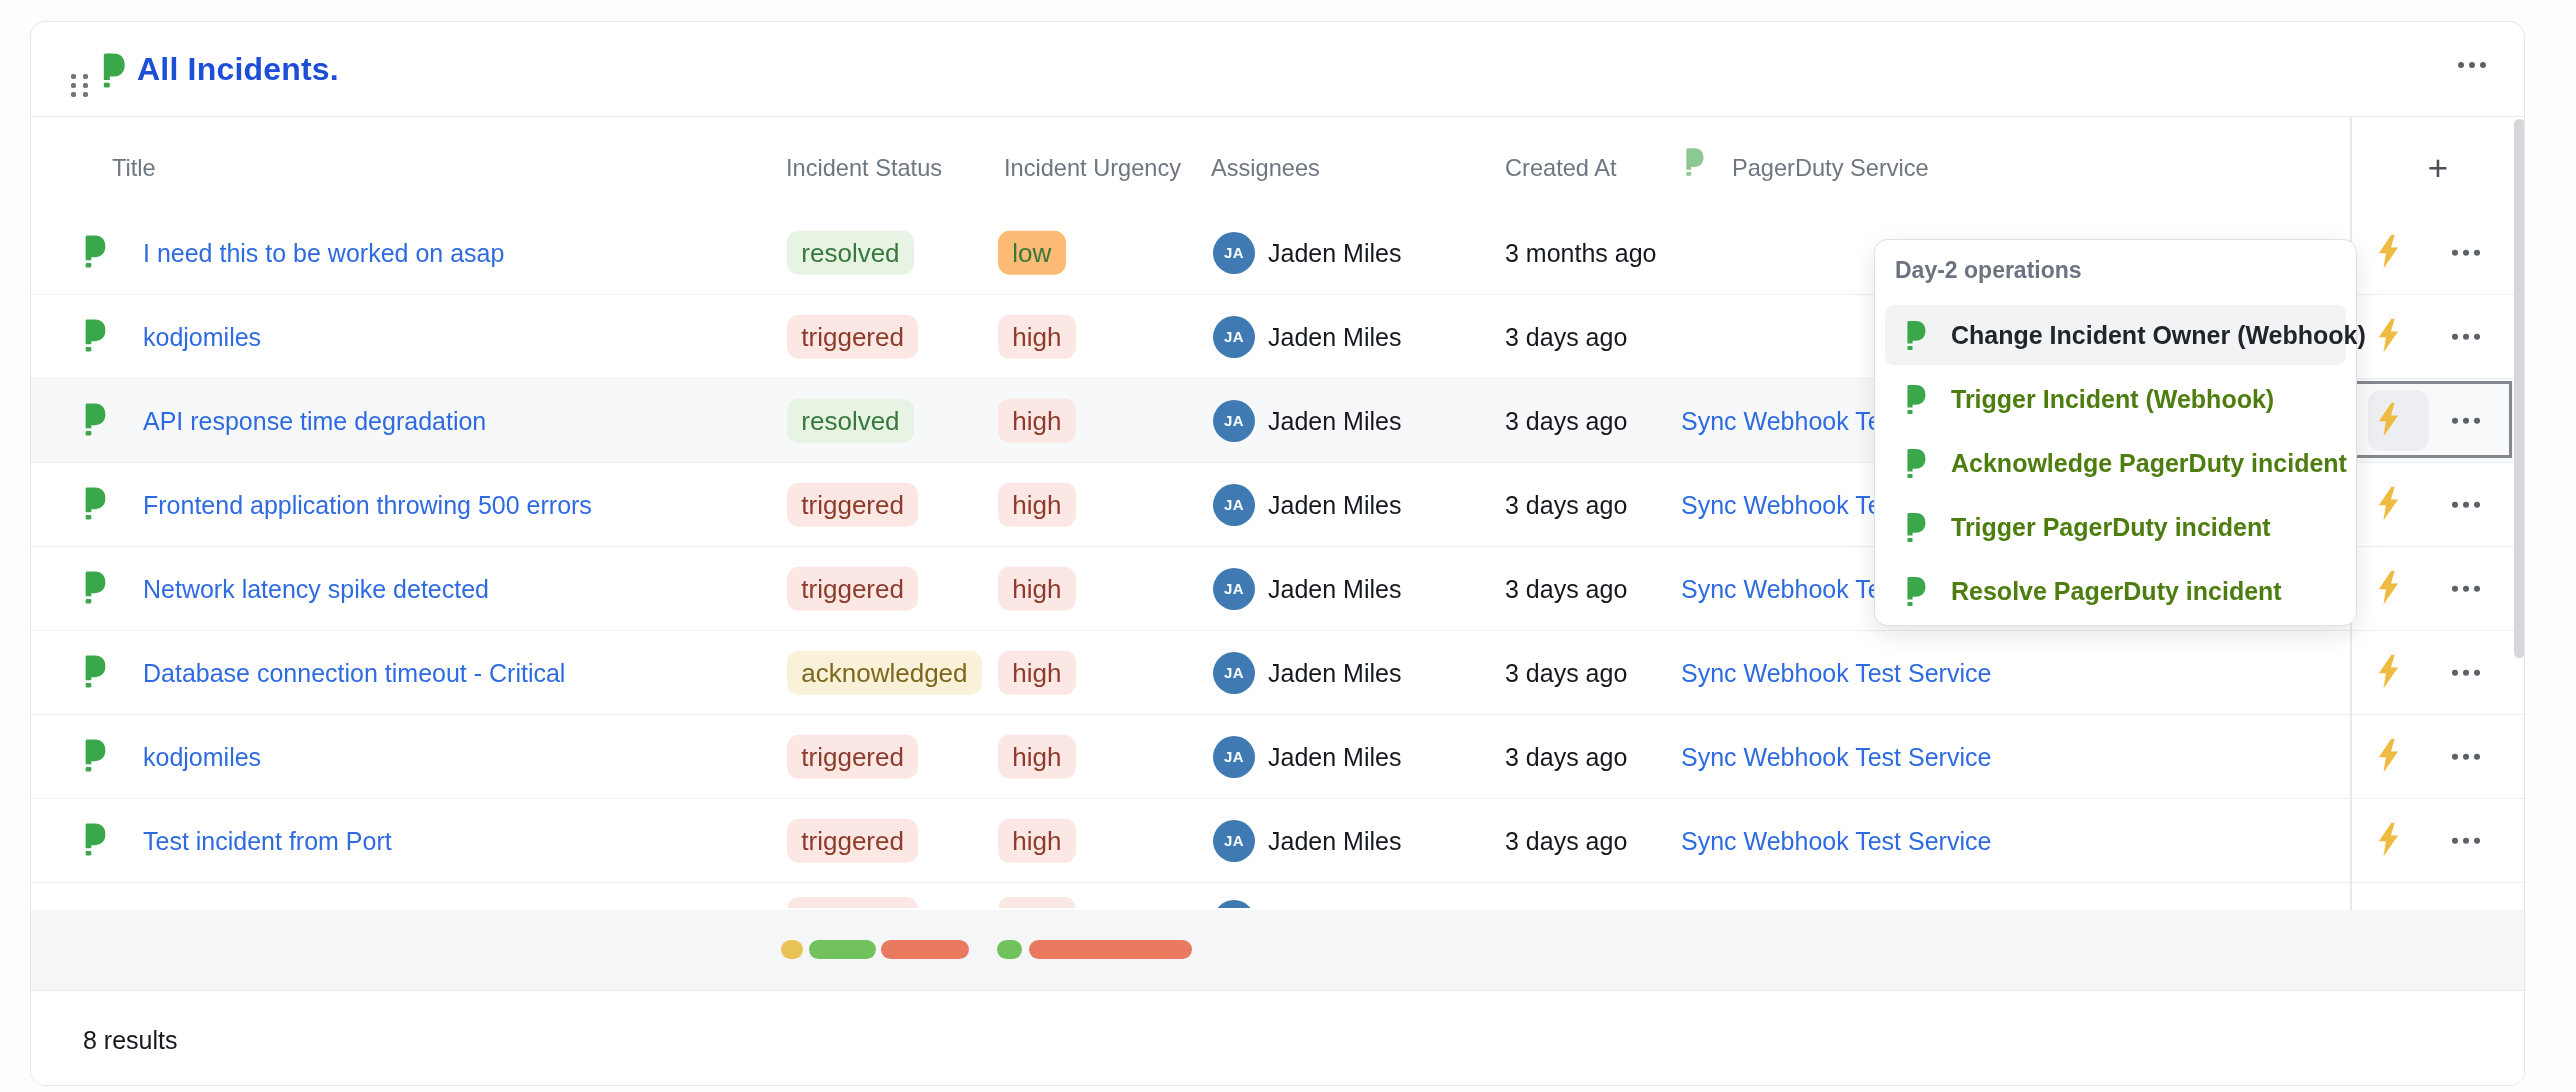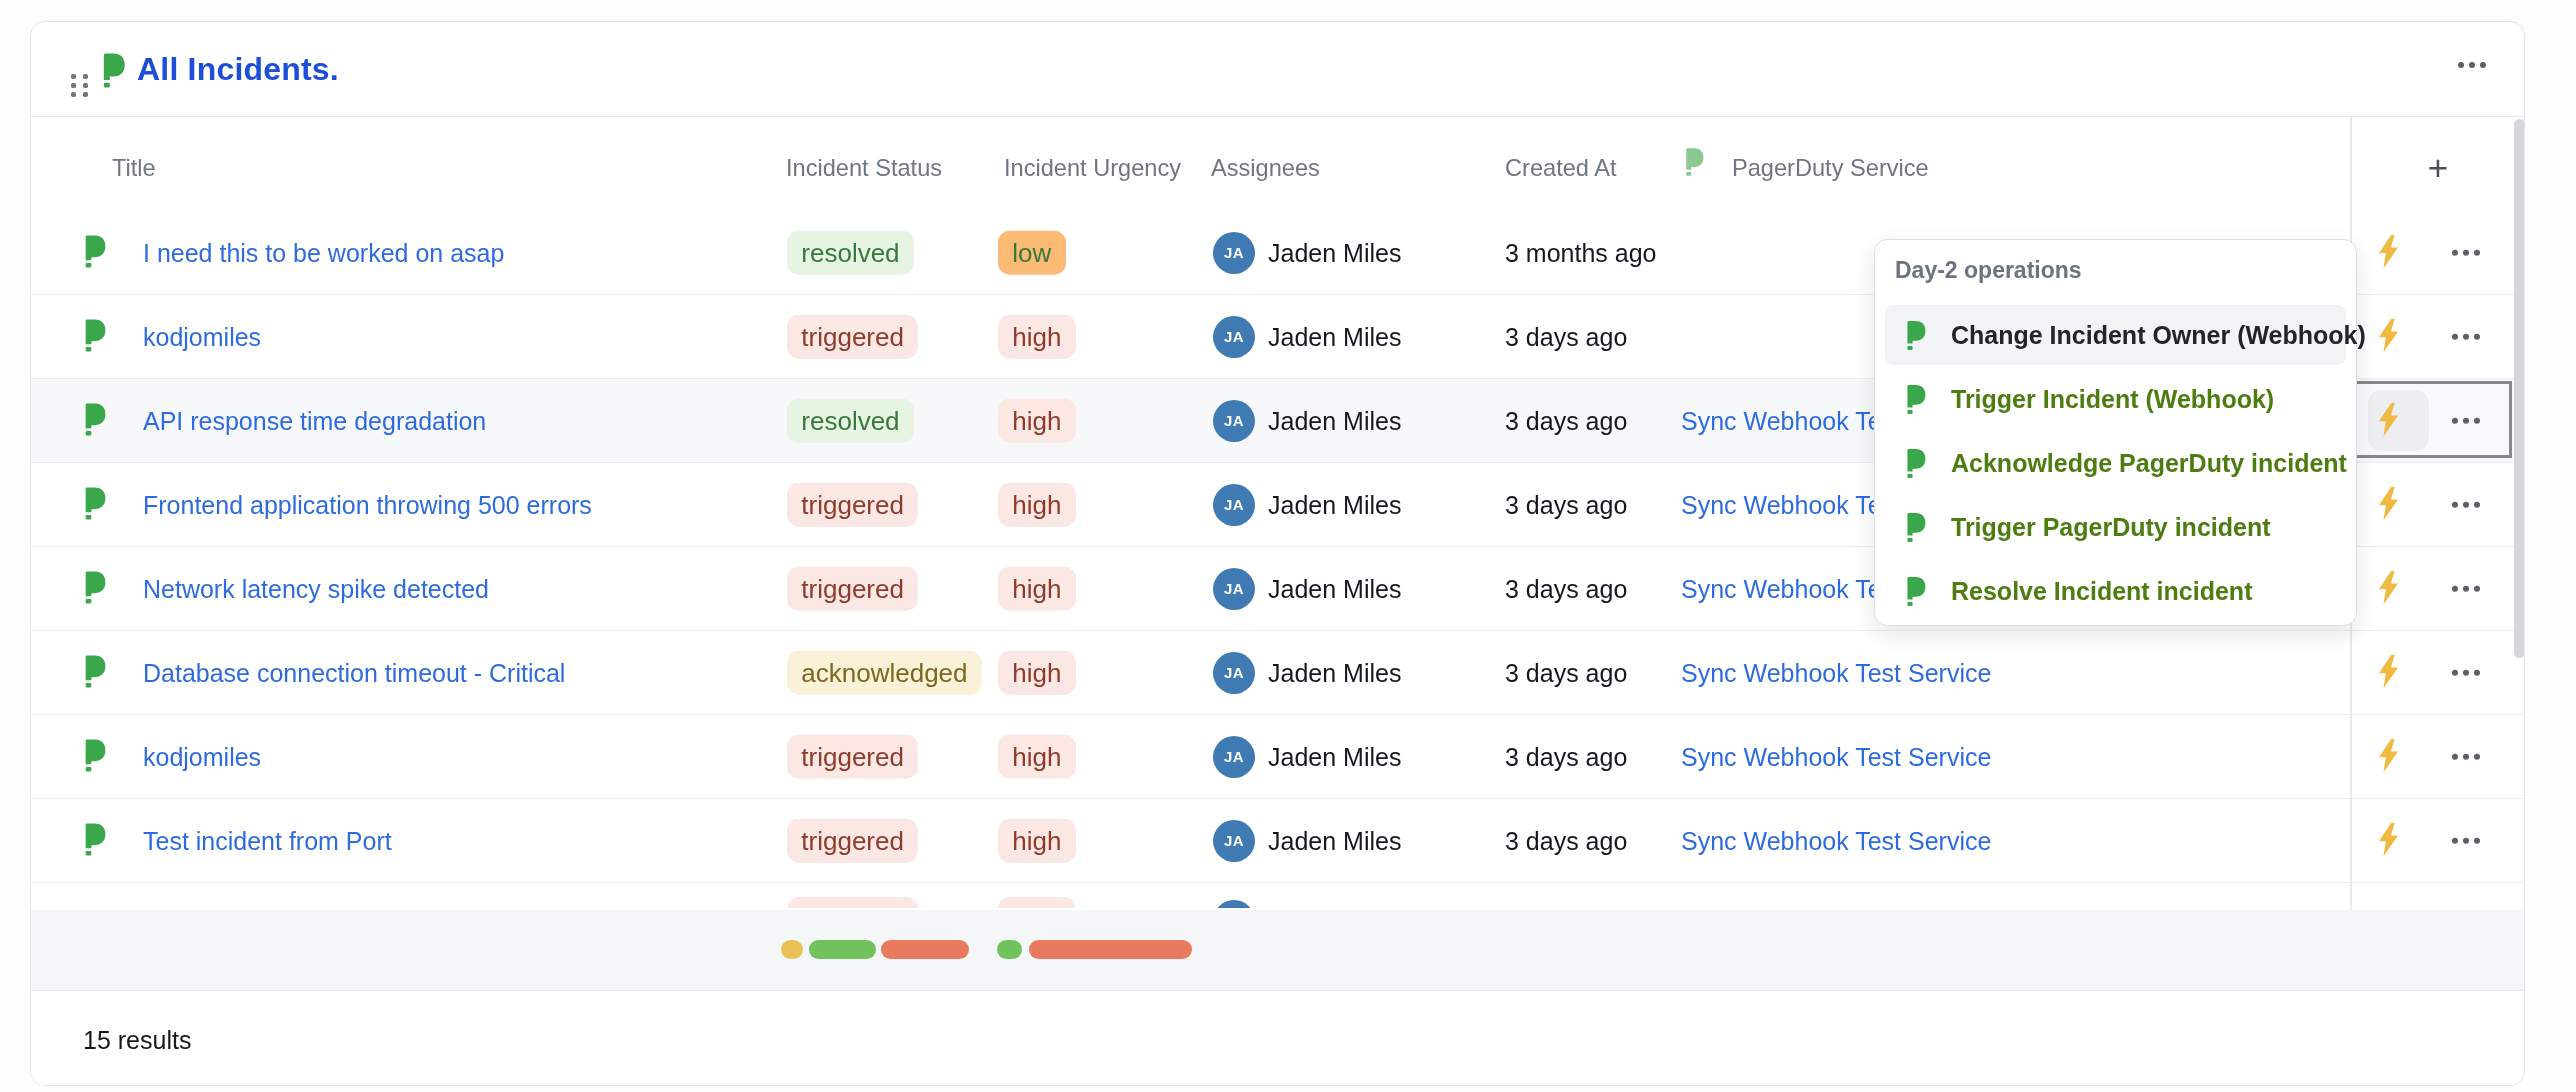--- a/index.html
+++ b/index.html
@@ -285,21 +285,21 @@
 
   <div class="strip" id="strip">
       <span class="pill" style="left: 750px; width: 22px; background: rgb(233, 194, 87);"></span>
       <span class="pill" style="left: 778px; width: 67px; background: rgb(113, 194, 93);"></span>
       <span class="pill" style="left: 850px; width: 88px; background: rgb(233, 122, 95);"></span>
       <span class="pill" style="left: 966px; width: 25px; background: rgb(113, 194, 93);"></span>
       <span class="pill" style="left: 998px; width: 163px; background: rgb(233, 122, 95);"></span>
     </div>
 
   <div class="footer">
-    <span class="results-label">15 results</span>
+    <span class="results-label">8 results</span>
   </div>
 
   <div class="v-divider"></div>
   <div class="scroll-thumb"></div>
 
   <div class="dropdown">
     <div class="dropdown-header">Day-2 operations</div>
     <div id="dropdown-items">
         <div class="dropdown-item hl">
           <span class="dd-icon">
@@ -337,19 +337,19 @@
           </span>
           <span class="dd-label">Trigger PagerDuty incident</span>
         </div>
         <div class="dropdown-item">
           <span class="dd-icon">
             <svg width="21" height="31" viewBox="0 0 26 36">
               <path fill="#3aa74b" d="M3 1.6 Q3 0 4.8 0 H13.5 C21 0 25.3 4.8 25.3 12.2 C25.3 19.6 21 24.4 13.5 24.4 H9.4 V28 H3 Z"></path>
               <rect fill="#3aa74b" x="3" y="31" width="6.4" height="5" rx="1.2"></rect>
             </svg>
           </span>
-          <span class="dd-label">Resolve Incident incident</span>
+          <span class="dd-label">Resolve PagerDuty incident</span>
         </div>
       </div>
   </div>
 
 </div>
 
 
 </body></html>

